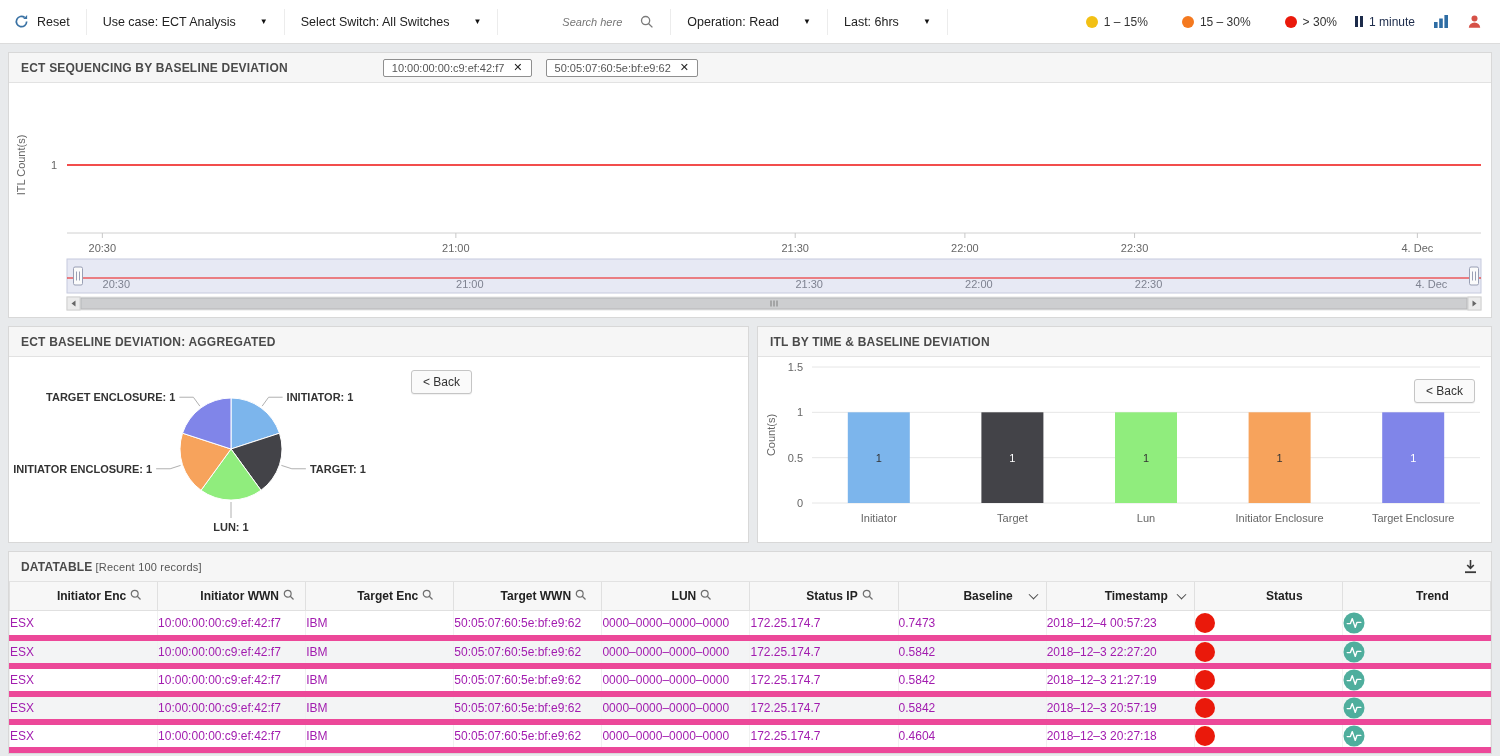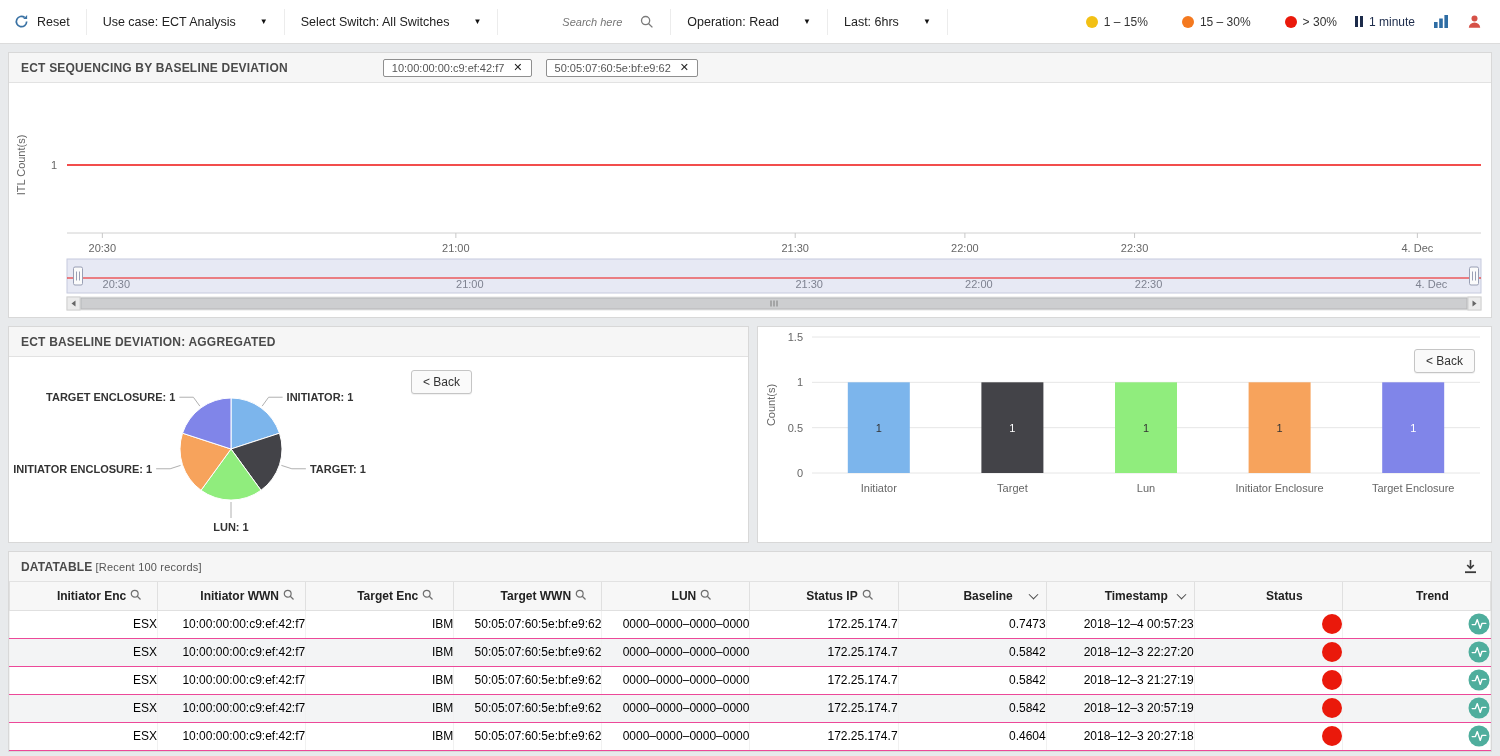--- a/index.html
+++ b/index.html
@@ -48,21 +48,21 @@
   .pie-label{font-size:11px;font-weight:bold;fill:#333;}
 
   
   .dt-header{justify-content:space-between;}
   .dt-title .sub{font-weight:normal;font-size:11px;color:#555;margin-left:3px;}
   .dl{display:inline-flex;cursor:pointer;}
   table{width:100%;border-collapse:collapse;table-layout:fixed;}
   thead th{height:28px;background:#f7f7f7;border:1px solid #e0e0e0;border-top:none;font-size:12px;color:#222;font-weight:bold;position:relative;text-align:center;cursor:pointer;padding-left:32px;}
   .th-ico{display:inline-block;vertical-align:-1px;margin-left:4px;}
   .chev{position:absolute;right:9px;top:50%;width:7px;height:7px;border-right:1.5px solid #4a4a4a;border-bottom:1.5px solid #4a4a4a;transform:translateY(-70%) rotate(45deg);}
-  tbody td{height:28px;text-align:right;font-size:12px;color:#000000;border-bottom:1px solid #ec4899;border-left:1px solid #f1f1f1;border-right:1px solid #f1f1f1;overflow:hidden;white-space:nowrap;}
+  tbody td{height:28px;text-align:left;font-size:12px;color:#a21caf;border-bottom:6px solid #ec4899;border-left:1px solid #f1f1f1;border-right:1px solid #f1f1f1;overflow:hidden;white-space:nowrap;}
   tbody tr{cursor:pointer;}
   tbody tr:nth-child(even){background:#f3f4f5;}
   .status-dot{display:inline-block;width:20px;height:20px;border-radius:50%;vertical-align:middle;}
   .trend-icon{display:inline-block;width:22px;height:22px;vertical-align:middle;cursor:pointer;}
 </style>
 </head>
 <body>
 
 <header class="toolbar">
   <div class="tb-group">
@@ -220,20 +220,23 @@
             <text class="pie-label" x="222.0" y="174.0" text-anchor="middle">LUN: 1</text>
             <path d="M171.59400463635686 108.37790070187222 L161.13238295711017 111.77708763999664 L147.13238295711017 111.77708763999664" stroke="#b0b0b0" fill="none"></path>
             <text class="pie-label" x="143.1" y="115.8" text-anchor="end">INITIATOR ENCLOSURE: 1</text>
             <path d="M190.8473816284989 49.12209929812779 L184.3817438532817 40.22291236000337 L170.3817438532817 40.22291236000337" stroke="#b0b0b0" fill="none"></path>
             <text class="pie-label" x="166.4" y="44.2" text-anchor="end">TARGET ENCLOSURE: 1</text>
           </svg>
         <button class="back-btn" id="agg-back">&lt; Back</button>
       </div>
     </section>
     <section class="panel" id="panel-itl">
+      <div class="panel-header">
+        <span class="panel-title">ITL BY TIME &amp; BASELINE DEVIATION</span>
+      </div>
       <div class="panel-content">
         <svg id="bar-svg" width="733" height="185" viewBox="0 0 733 185">
             <line x1="54" y1="146" x2="722" y2="146" stroke="#e6e6e6"></line>
             <text class="tick" x="45" y="150" text-anchor="end">0</text>
             <line x1="54" y1="100.66666666666667" x2="722" y2="100.66666666666667" stroke="#e6e6e6"></line>
             <text class="tick" x="45" y="104.66666666666667" text-anchor="end">0.5</text>
             <line x1="54" y1="55.33333333333334" x2="722" y2="55.33333333333334" stroke="#e6e6e6"></line>
             <text class="tick" x="45" y="59.33333333333334" text-anchor="end">1</text>
             <line x1="54" y1="10" x2="722" y2="10" stroke="#e6e6e6"></line>
             <text class="tick" x="45" y="14" text-anchor="end">1.5</text>

